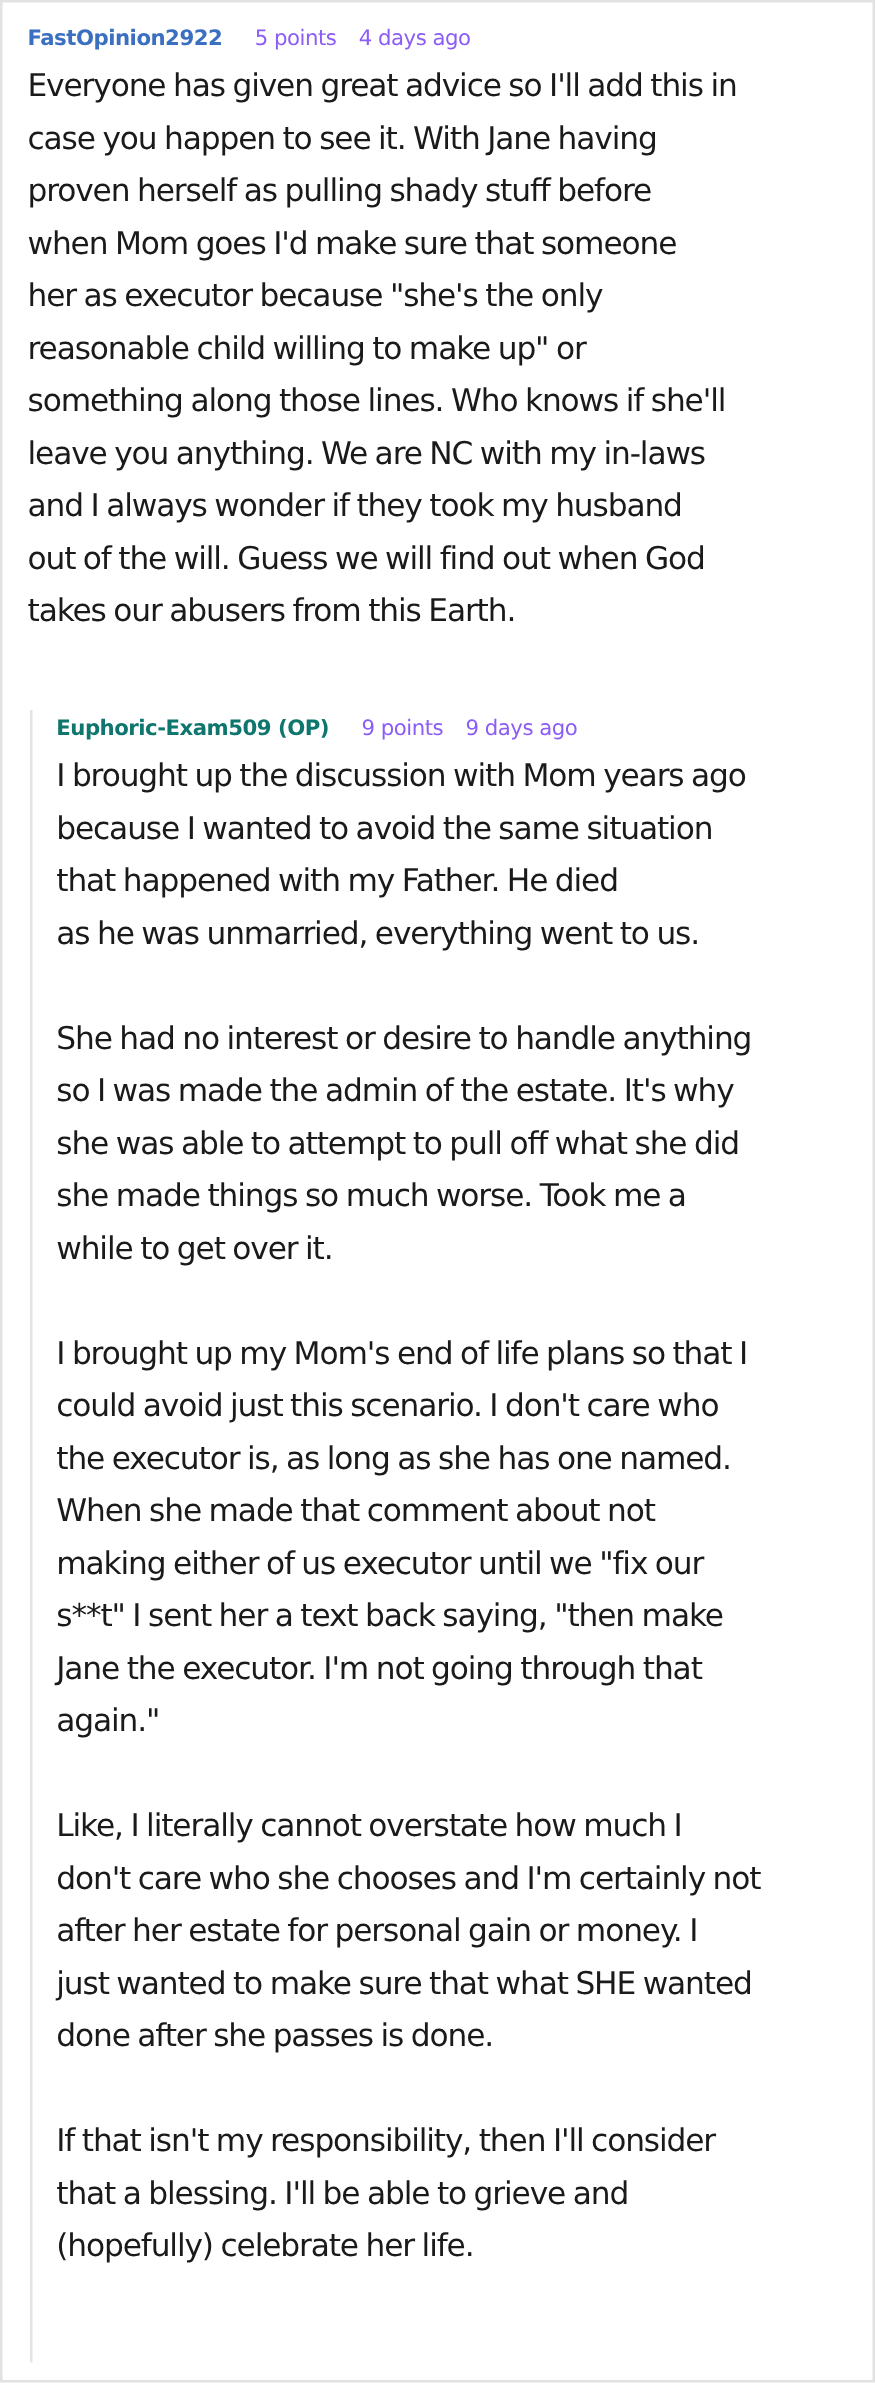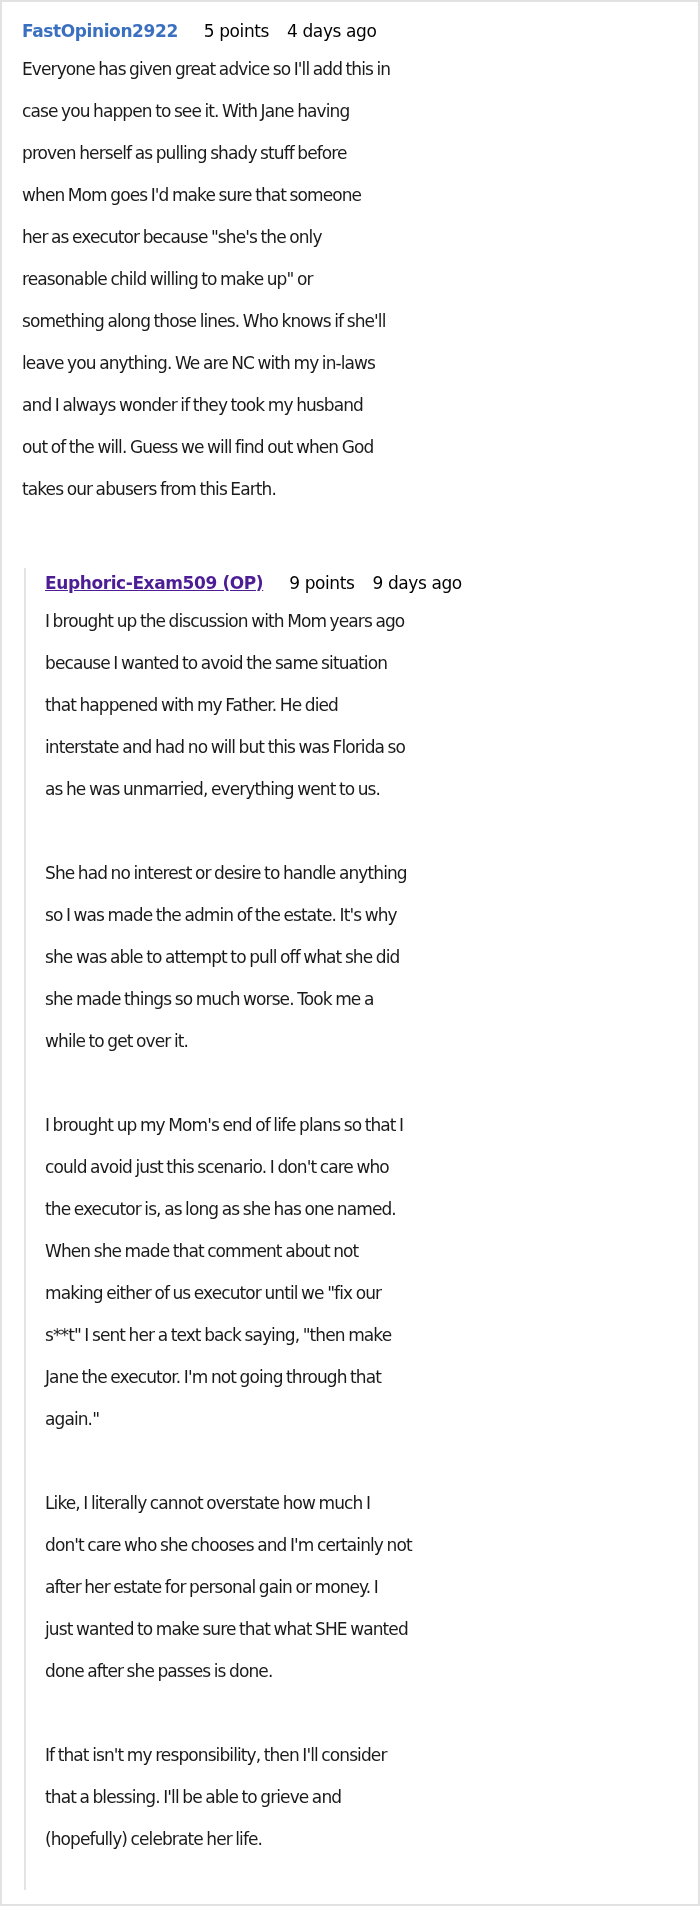--- a/index.html
+++ b/index.html
@@ -15,26 +15,26 @@
   .meta {
     font-family: "DejaVu Sans", sans-serif;
     font-size: 17px;
     line-height: 22px;
     height: 22px;
     white-space: nowrap;
     letter-spacing: -0.4px;
   }
   .author { font-weight: bold; }
   .author.blue { color: #3b6fc0; }
-  .author.op { color: #4c1d95; text-decoration: underline; }
-  .muted { color: #000000; margin-left: 26px; }
+  .author.op { color: #0f766e; }
+  .muted { color: #8b5cf6; margin-left: 26px; }
   .muted + .muted { margin-left: 18px; }
   .body {
     font-family: "DejaVu Sans", sans-serif;
-    font-size: 17px;
+    font-size: 25px;
     line-height: 42px;
     color: #1a1a1a;
     letter-spacing: -0.9px;
     word-spacing: -1px;
     margin-top: 6px;
   }
   .line { display: block; white-space: nowrap; height: 42px; }
   .para-gap { height: 42px; }
   .reply {
     position: absolute;
@@ -71,21 +71,20 @@
   </div>
 
   <div class="reply">
     <div class="meta" style="padding-top:4px;">
       <span class="author op">Euphoric-Exam509 (OP)</span><span class="muted">9 points</span><span class="muted">9 days ago</span>
     </div>
     <div class="body">
       <span class="line">I brought up the discussion with Mom years ago</span>
       <span class="line">because I wanted to avoid the same situation</span>
       <span class="line">that happened with my Father. He died</span>
-      <span class="line">interstate and had no will but this was Florida so</span>
       <span class="line">as he was unmarried, everything went to us.</span>
       <div class="para-gap"></div>
       <span class="line">She had no interest or desire to handle anything</span>
       <span class="line">so I was made the admin of the estate. It's why</span>
       <span class="line">she was able to attempt to pull off what she did</span>
       <span class="line">she made things so much worse. Took me a</span>
       <span class="line">while to get over it.</span>
       <div class="para-gap"></div>
       <span class="line">I brought up my Mom's end of life plans so that I</span>
       <span class="line">could avoid just this scenario. I don't care who</span>

